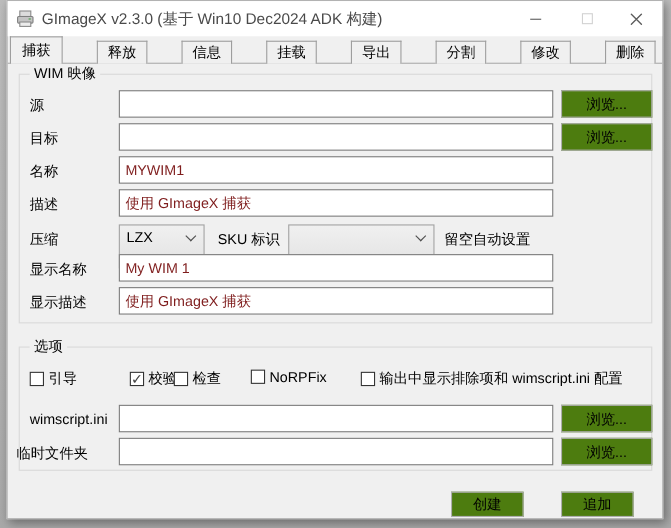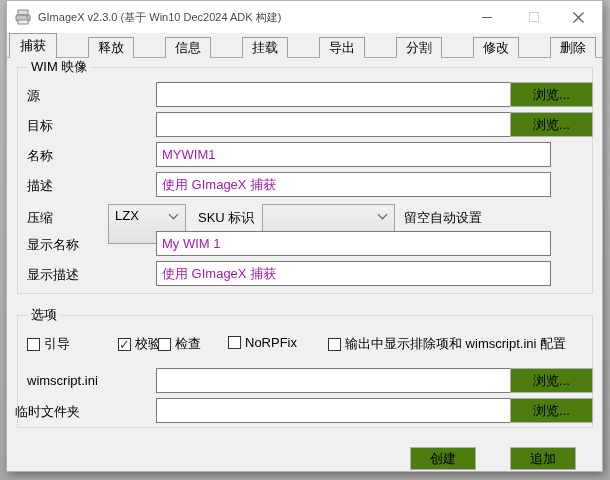--- a/index.html
+++ b/index.html
@@ -10,40 +10,40 @@
     font-size:13px;color:#000;
   }
   .window{
     position:absolute;left:6px;top:0;width:597px;height:472px;
     background:#f0f0f0;border:1px solid #b2b2b2;box-sizing:border-box;
     box-shadow:2px 3px 9px rgba(0,0,0,.38);
   }
   .titlebar{position:absolute;left:0;top:0;width:595px;height:32px;background:#ffffff;}
   .appicon{position:absolute;left:8px;top:8px;width:16px;height:16px;}
   .apptitle{position:absolute;left:31px;top:0;height:32px;line-height:32px;
-    font-size:11px;color:#4a4a4a;white-space:nowrap;text-align:center;}
+    font-size:14px;color:#4a4a4a;white-space:nowrap;text-align:center;}
   .capbtn{position:absolute;top:0;width:47px;height:32px;display:flex;
     align-items:center;justify-content:center;}
   .minglyph{width:10px;height:0;border-top:1px solid #5c5c5c;}
   .maxglyph{width:8px;height:8px;border:1px solid #d2d2d2;}
   
   .tabline{position:absolute;left:0;top:56px;width:595px;height:1px;background:#acacac;}
   .tabbar{position:absolute;left:2px;top:32px;height:25px;display:flex;align-items:flex-end;gap:32px;}
   .tab{box-sizing:border-box;width:46px;height:21px;margin-right:-1px;
     background:#f0f0f0;border:1px solid #9e9e9e;border-bottom:none;
     text-align:center;line-height:20px;font-size:13px;position:relative;z-index:1;}
   .tab.active{width:48px;height:25px;line-height:23px;z-index:3;background:#f0f0f0;}
   
   .grp{position:absolute;border:1px solid #d9d9d9;box-sizing:border-box;}
   .grp-label{position:absolute;top:-9px;left:9px;background:#f0f0f0;padding:0 4px;
     line-height:16px;white-space:nowrap;}
   .lbl{position:absolute;white-space:nowrap;}
   .inp{position:absolute;box-sizing:border-box;height:25px;background:#fff;
     border:1px solid #7a7a7a;font-family:inherit;font-size:13px;padding:0 5px;
-    color:#a21caf;outline:none;margin-left:48px;}
+    color:#7f1d1d;outline:none;}
   .btn{position:absolute;box-sizing:border-box;background:#4d7c0f;
     border:1px solid #adadad;text-align:center;font-size:13px;
     display:flex;align-items:center;justify-content:center;}
   .combo{position:absolute;box-sizing:border-box;height:40px;
     background:linear-gradient(#f0f0f0,#e2e2e2);border:1px solid #a2a2a2;
     line-height:21px;padding:0 22px 16px 6px;}
   .chev{position:absolute;right:8px;top:6px;width:6px;height:6px;
     border-right:1.4px solid #4f4f4f;border-bottom:1.4px solid #4f4f4f;
     transform:rotate(45deg);}
   

